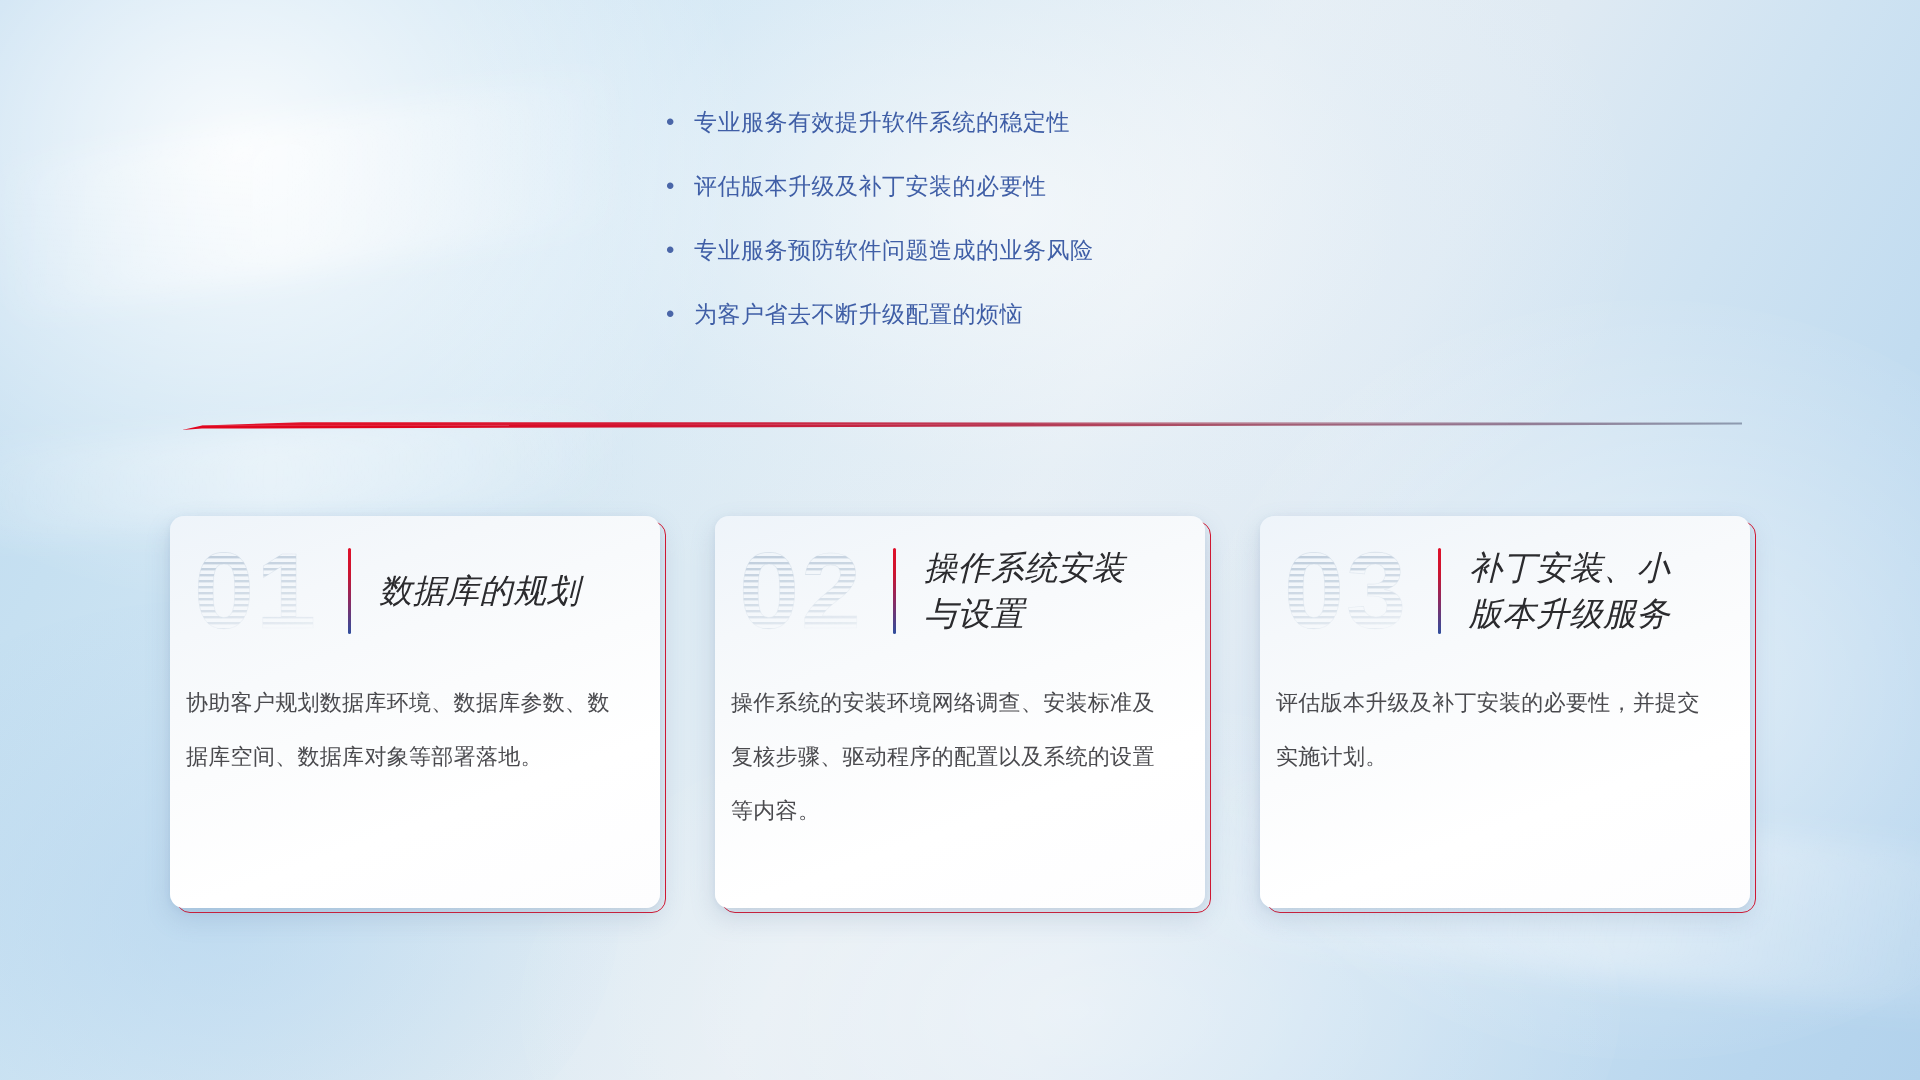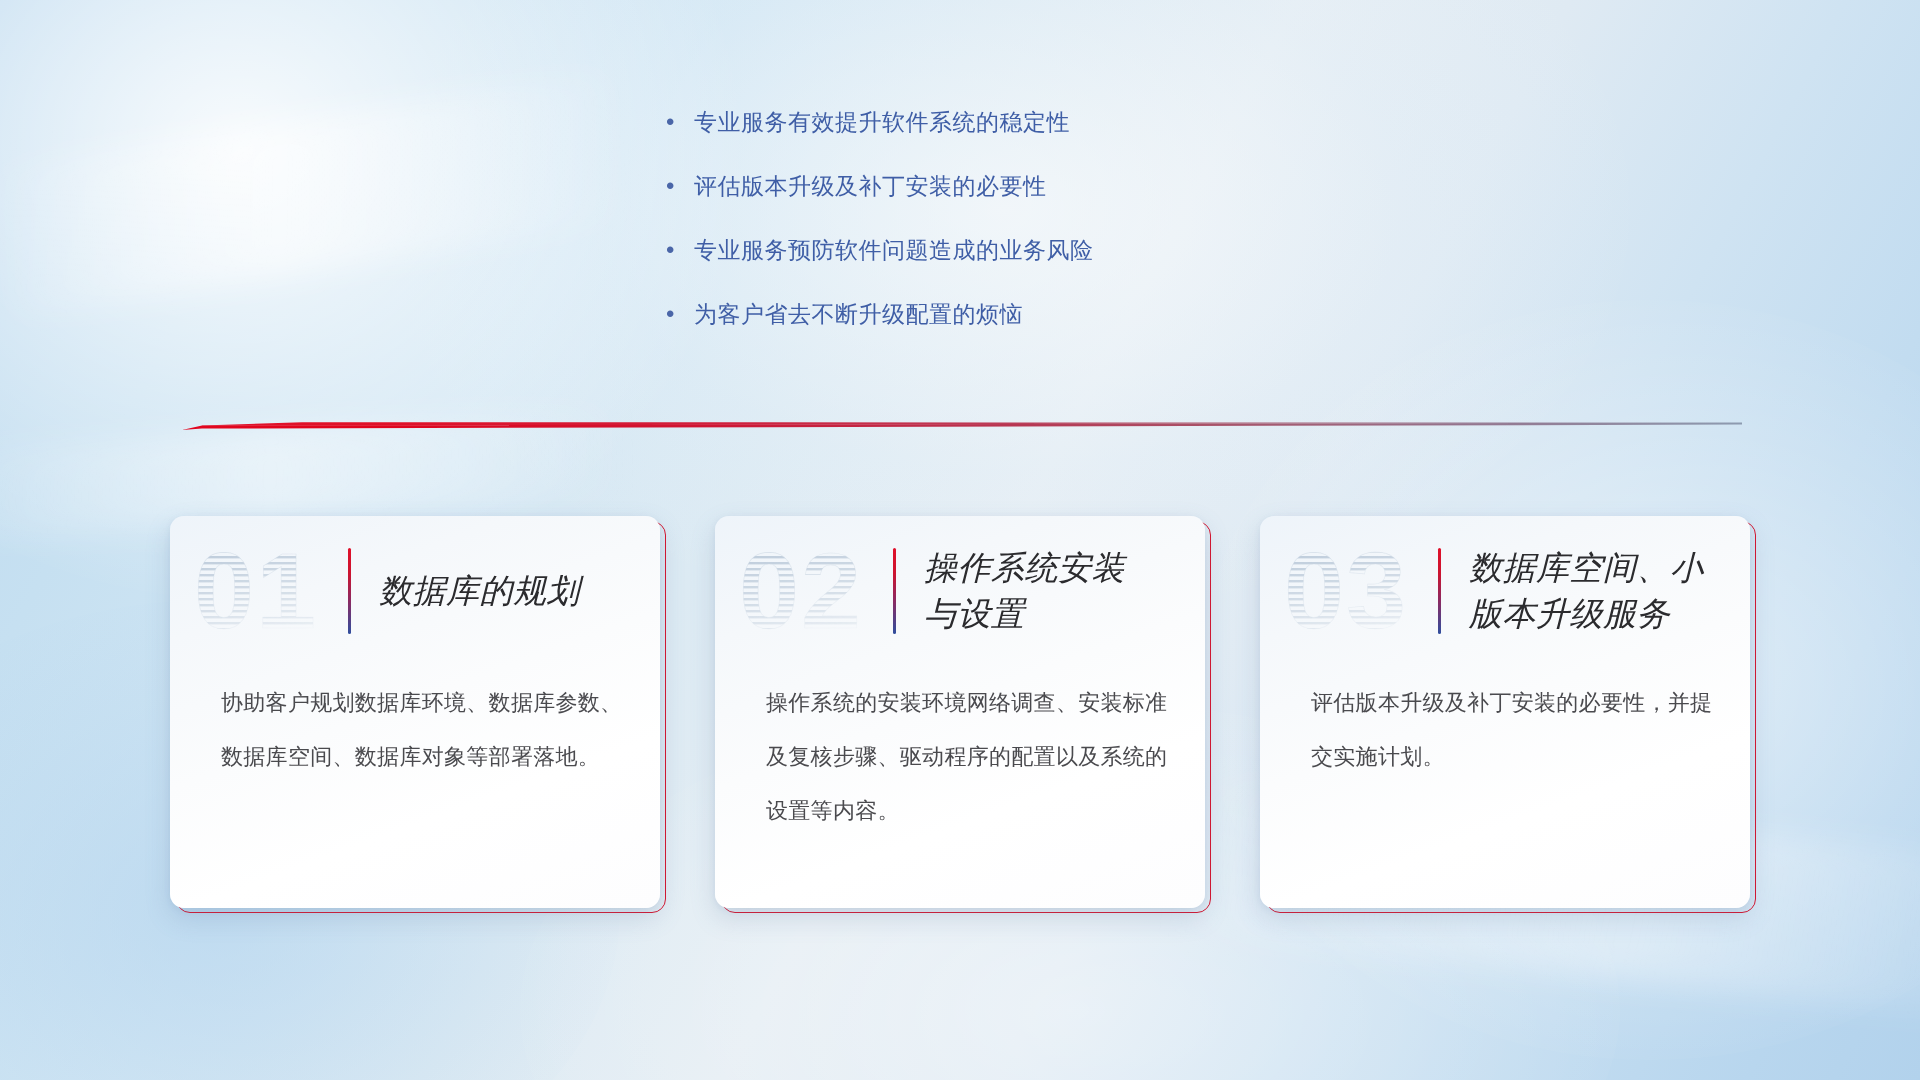--- a/index.html
+++ b/index.html
@@ -188,21 +188,21 @@
   }
   .card-title {
     font-size: 33px;
     line-height: 46px;
     color: #2b2b2e;
     letter-spacing: 0.5px;
     font-weight: 400;
     font-style: italic;
   }
   .card-body {
-    padding: 10px 36px 0 51px;
+    padding: 10px 36px 0 16px;
     font-size: 22px;
     line-height: 54px;
     color: #4a4a4e;
     letter-spacing: 0.3px;
   }
 </style>
 </head>
 <body>
 
 <div id="stage">
@@ -347,21 +347,21 @@
                 </mask>
               </defs>
               <g mask="url(#wmmask3)">
                 <text x="2" y="96" font-family="'Liberation Sans',sans-serif" font-size="108" font-weight="700" fill="url(#stripes3)" letter-spacing="2">03</text>
                 <text x="2" y="96" font-family="'Liberation Sans',sans-serif" font-size="108" font-weight="700" fill="none" stroke="#b9c8d8" stroke-width="0.7" opacity="0.45" letter-spacing="2">03</text>
               </g>
             </svg>
           </div>
           <div class="title-bar"></div>
           <div class="card-title">
-            <div>数据库空间、小</div>
+            <div>补丁安装、小</div>
             <div>版本升级服务</div>
           </div>
         </div>
         <div class="card-body">评估版本升级及补丁安装的必要性，并提交实施计划。</div>
       </div>
     </div>
 
   </div>
 </div>
 

